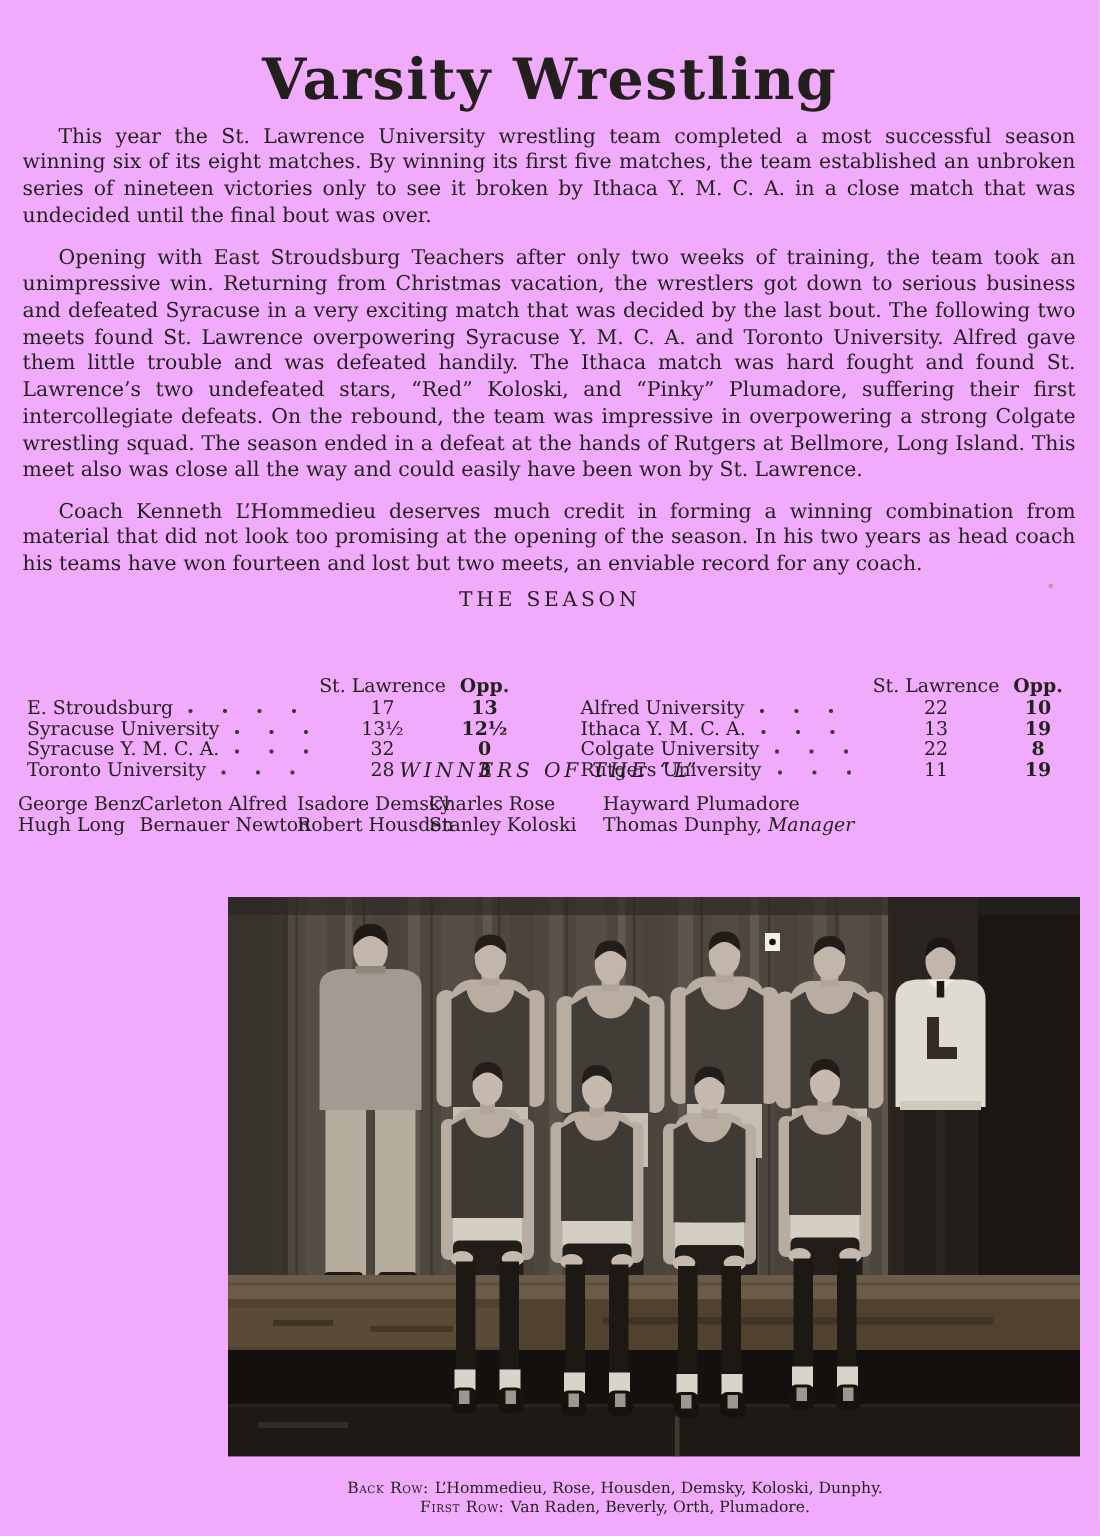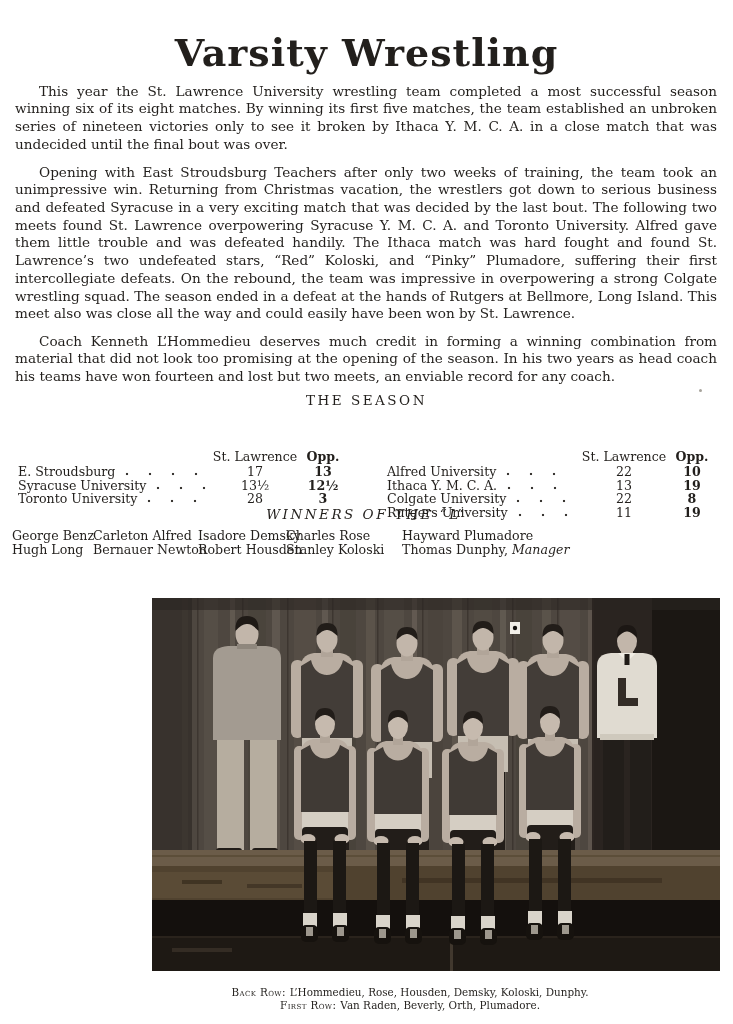--- a/index.html
+++ b/index.html
@@ -1,16 +1,16 @@
 <!DOCTYPE html>
 <html><head>
 <meta charset="utf-8">
 <style>
   html,body{margin:0;padding:0;background:#d8d5cf;}
-  .page{position:relative;width:733px;height:1024px;margin:0 auto;background:#ffffff;
+  .page{position:relative;width:733px;height:1024px;margin:0 auto;background:#f0abfc;
         font-family:"DejaVu Serif","Liberation Serif",serif;color:#221f1c;overflow:hidden;}
   .title{position:absolute;top:5px;left:0;width:100%;text-align:center;
          font-size:38px;font-weight:bold;letter-spacing:1px;}
   .par{position:absolute;left:15px;width:702px;font-size:13.6px;line-height:17.7px;
        text-align:justify;text-indent:24px;}
   #p1{top:69px;} #p2{top:150px;} #p3{top:319px;}
   .sec-head{position:absolute;left:0;width:100%;text-align:center;
             font-size:13.5px;letter-spacing:2.5px;font-weight:500;}
   #season-head{top:392px;} #winners-head{top:506px;font-style:italic;}
   .season{position:absolute;top:416px;left:18px;width:699px;display:flex;
@@ -65,20 +65,26 @@
         <span class="sl">17</span>
         <span class="opp">13</span>
       </div>
       <div class="srow">
         <span class="team">Syracuse University</span>
         <span class="leader"></span>
         <span class="sl">13½</span>
         <span class="opp">12½</span>
       </div>
       <div class="srow">
+        <span class="team">Syracuse Y. M. C. A.</span>
+        <span class="leader"></span>
+        <span class="sl">32</span>
+        <span class="opp">0</span>
+      </div>
+      <div class="srow">
         <span class="team">Toronto University</span>
         <span class="leader"></span>
         <span class="sl">28</span>
         <span class="opp">3</span>
       </div>
     </div>
 
     <div class="stable">
       <div class="srow head">
         <span class="team"></span>

